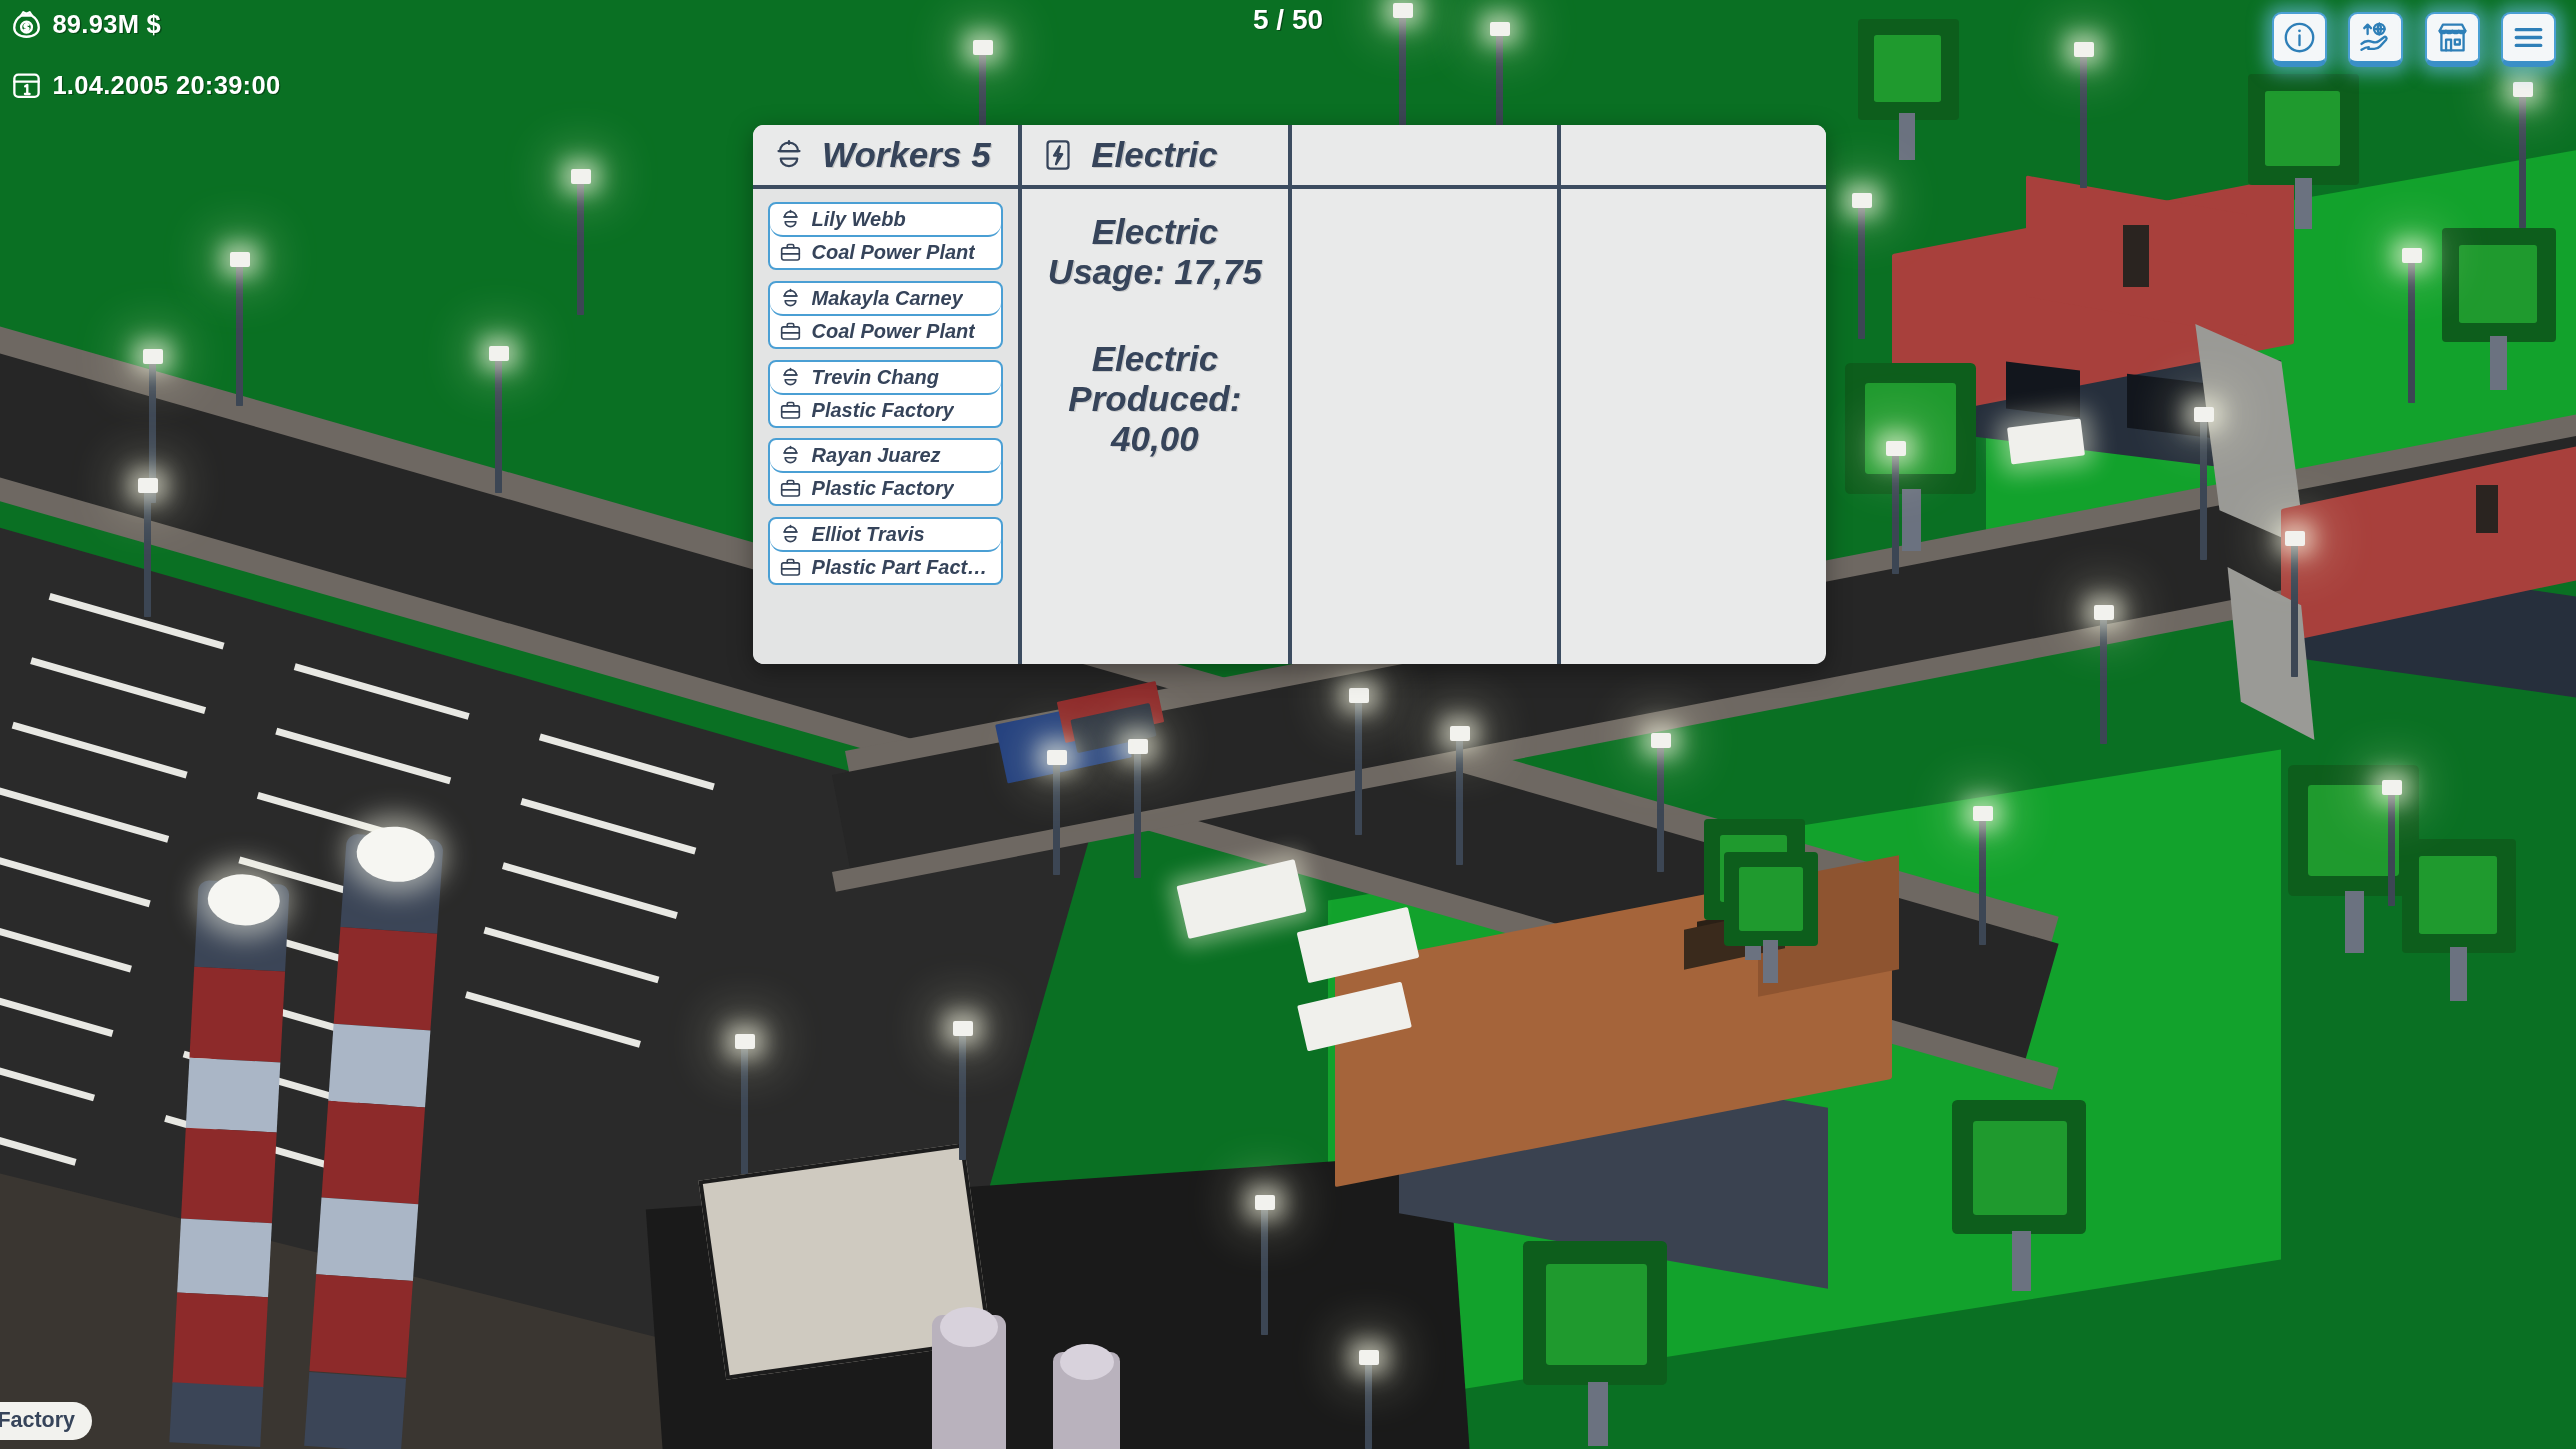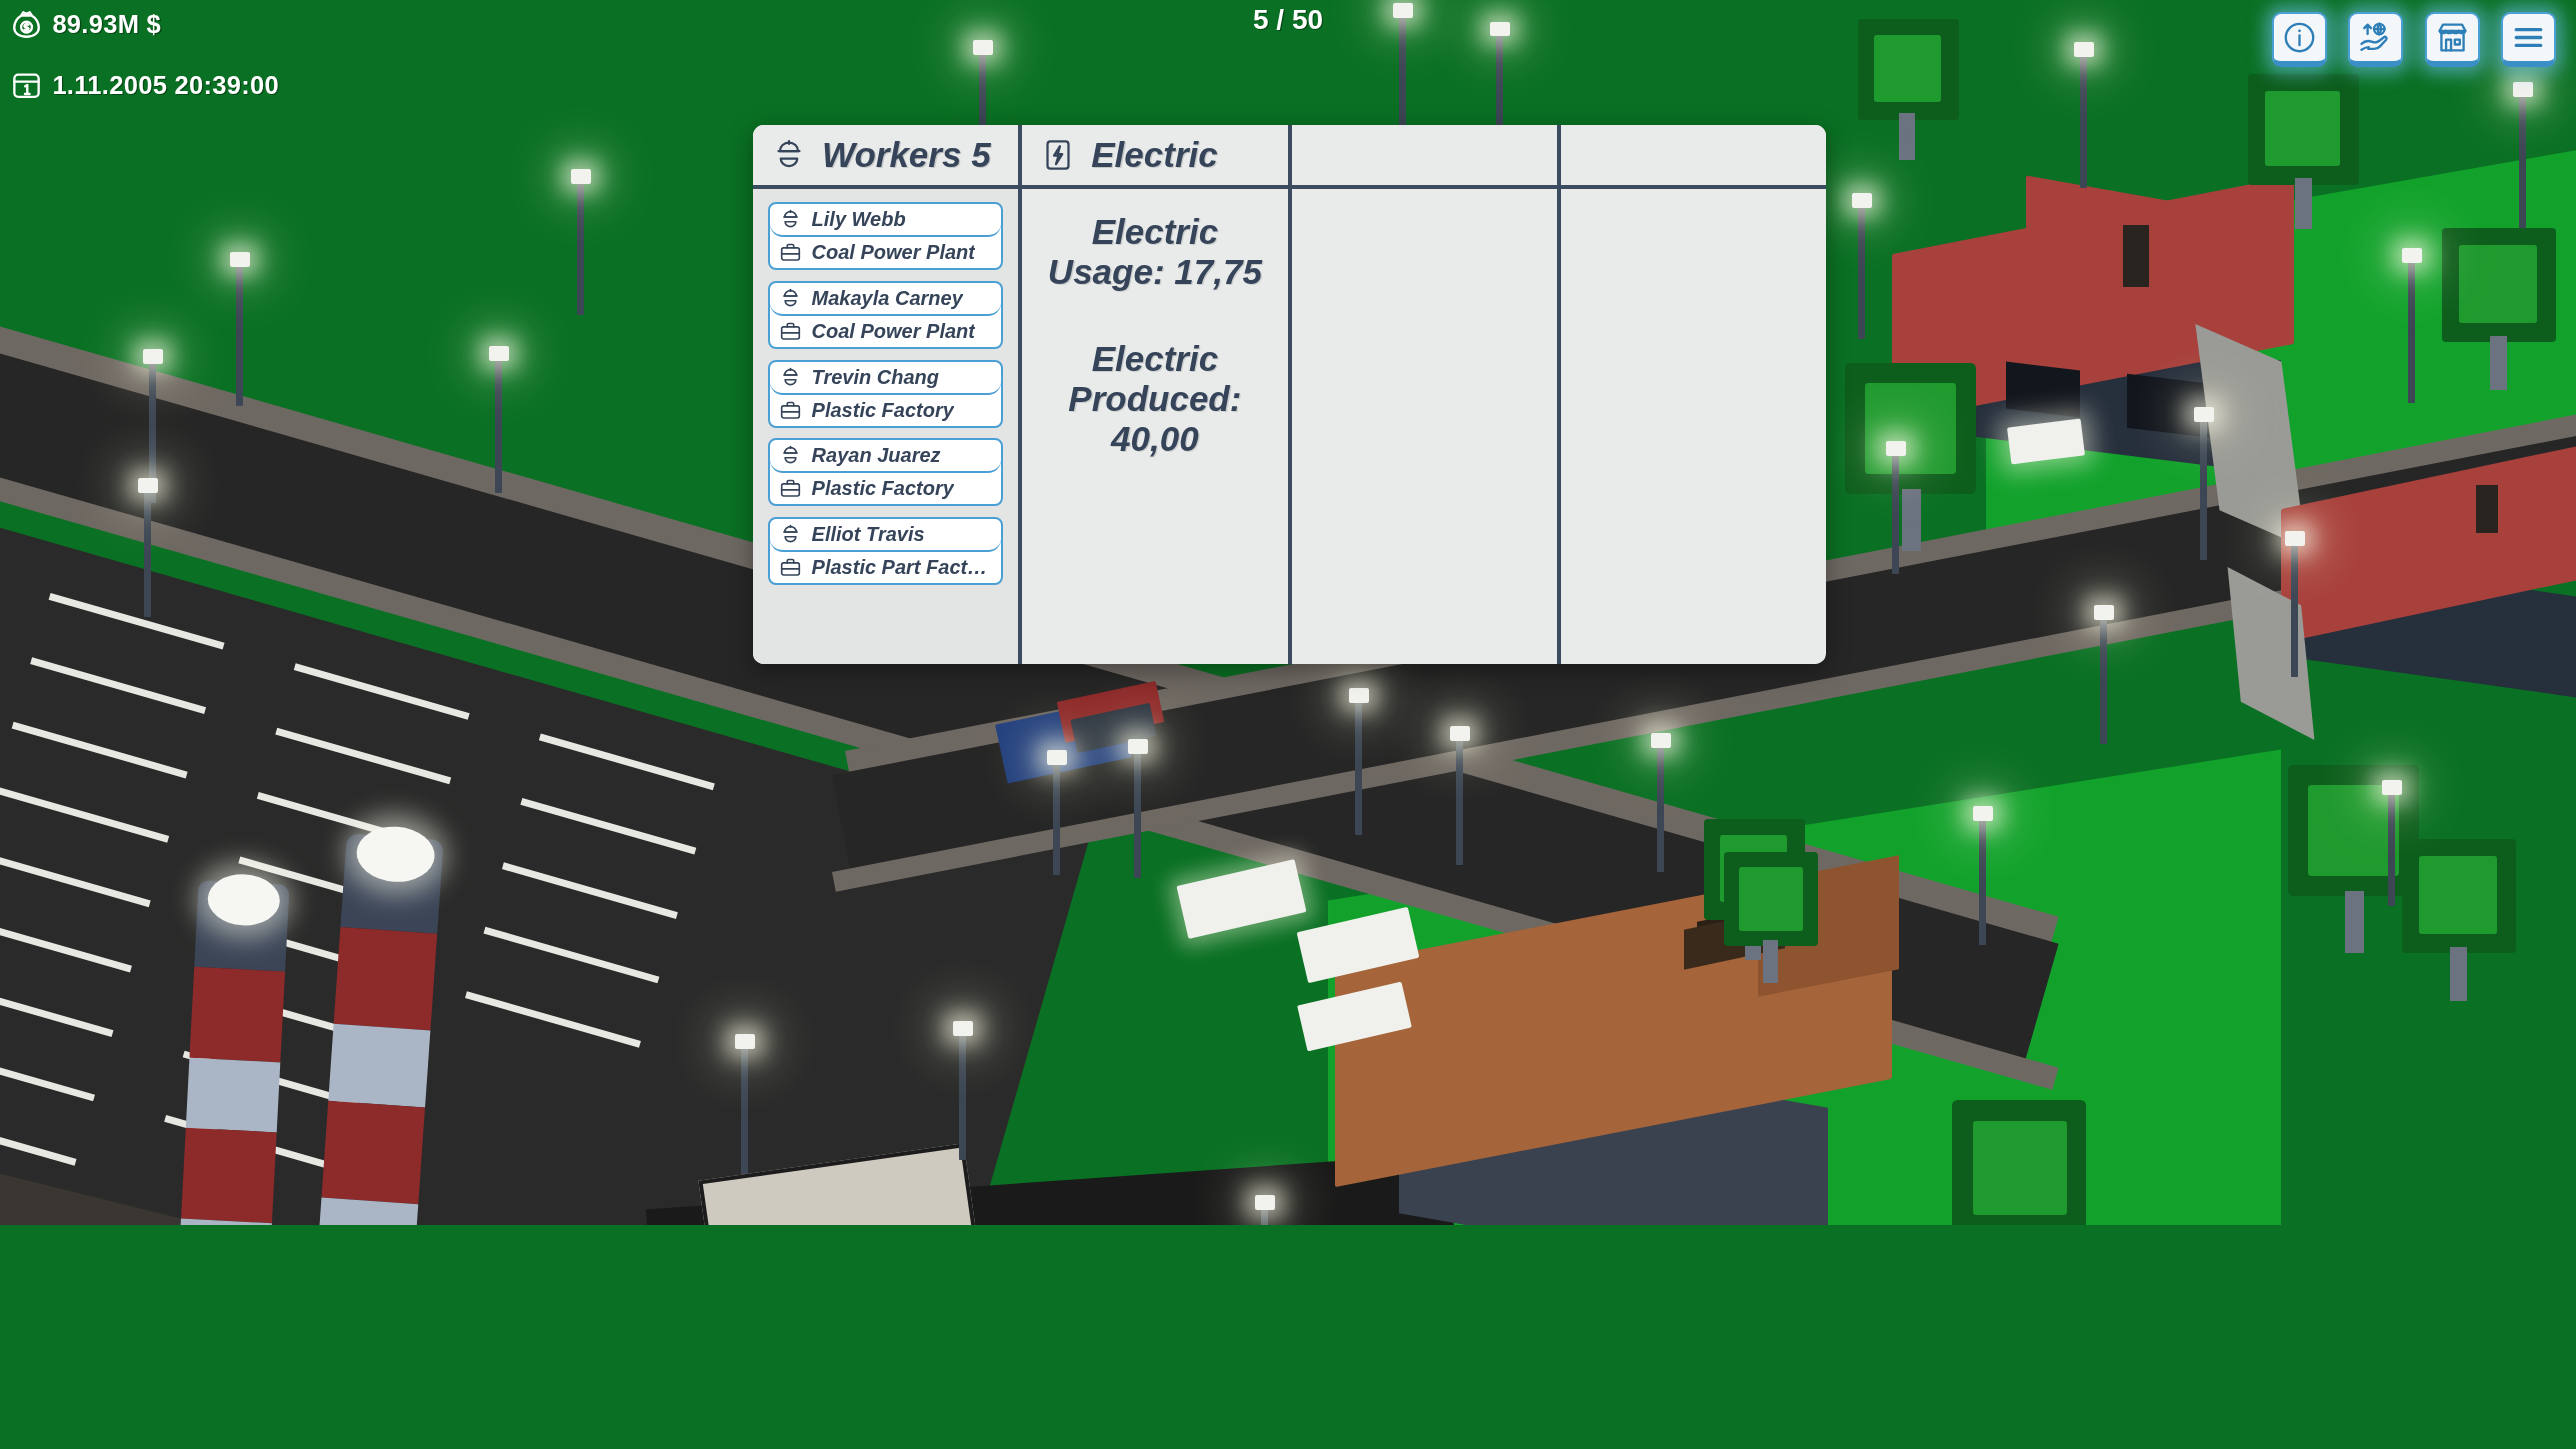--- a/index.html
+++ b/index.html
@@ -1,21 +1,21 @@
 <!DOCTYPE html>
 <html style="font-size:10.7px"><head>
 <meta charset="utf-8">
 <style>
   * { margin:0; padding:0; box-sizing:border-box; }
   html, body {
     width:2576px; height:1449px; overflow:hidden;
     background:#0a7023;
     font-family:"DejaVu Sans", sans-serif;
   }
-  #root { position:relative; width:2576px; height:1225px; overflow:hidden; }
+  #root { position:relative; width:2576px; height:1449px; overflow:hidden; }
 
   
   .scene { position:absolute; inset:0; overflow:hidden; background:#0a7023; }
   .grass-bright { position:absolute; background:#12a22c; }
   .grass-dark { position:absolute; background:#075a1b; }
 
   .road {
     position:absolute; background:#262626;
   }
   .curb { position:absolute; background:#6e6862; }
@@ -448,21 +448,21 @@
     </svg>
     <span>89.93M $</span>
   </div>
 
   <div class="hud-stat" style="left:10.7px; top:70px;">
     <svg class="hud-icon" viewBox="0 0 24 24" fill="none" stroke="#ffffff" stroke-width="1.8" stroke-linecap="round" stroke-linejoin="round">
       <rect x="2.6" y="3.6" width="18.8" height="17.2" rx="3"></rect>
       <path d="M2.6 9 H21.4"></path>
       <path d="M11 12.6 L12.6 11.6 V18.6 M10.8 18.6 H14.4"></path>
     </svg>
-    <span>1.11.2005 20:39:00</span>
+    <span>1.04.2005 20:39:00</span>
   </div>
 
   <div class="hud-center">5 / 50</div>
 
   <div class="toolbar">
     <div class="tool-btn">
       <svg viewBox="0 0 24 24" fill="none" stroke="#2e7fb8" stroke-width="1.6" stroke-linecap="round">
         <circle cx="12" cy="12" r="9.4"></circle>
         <circle cx="12" cy="7.4" r="0.95" fill="#2e7fb8" stroke="none"></circle>
         <path d="M12 10.6 V17.2"></path>

